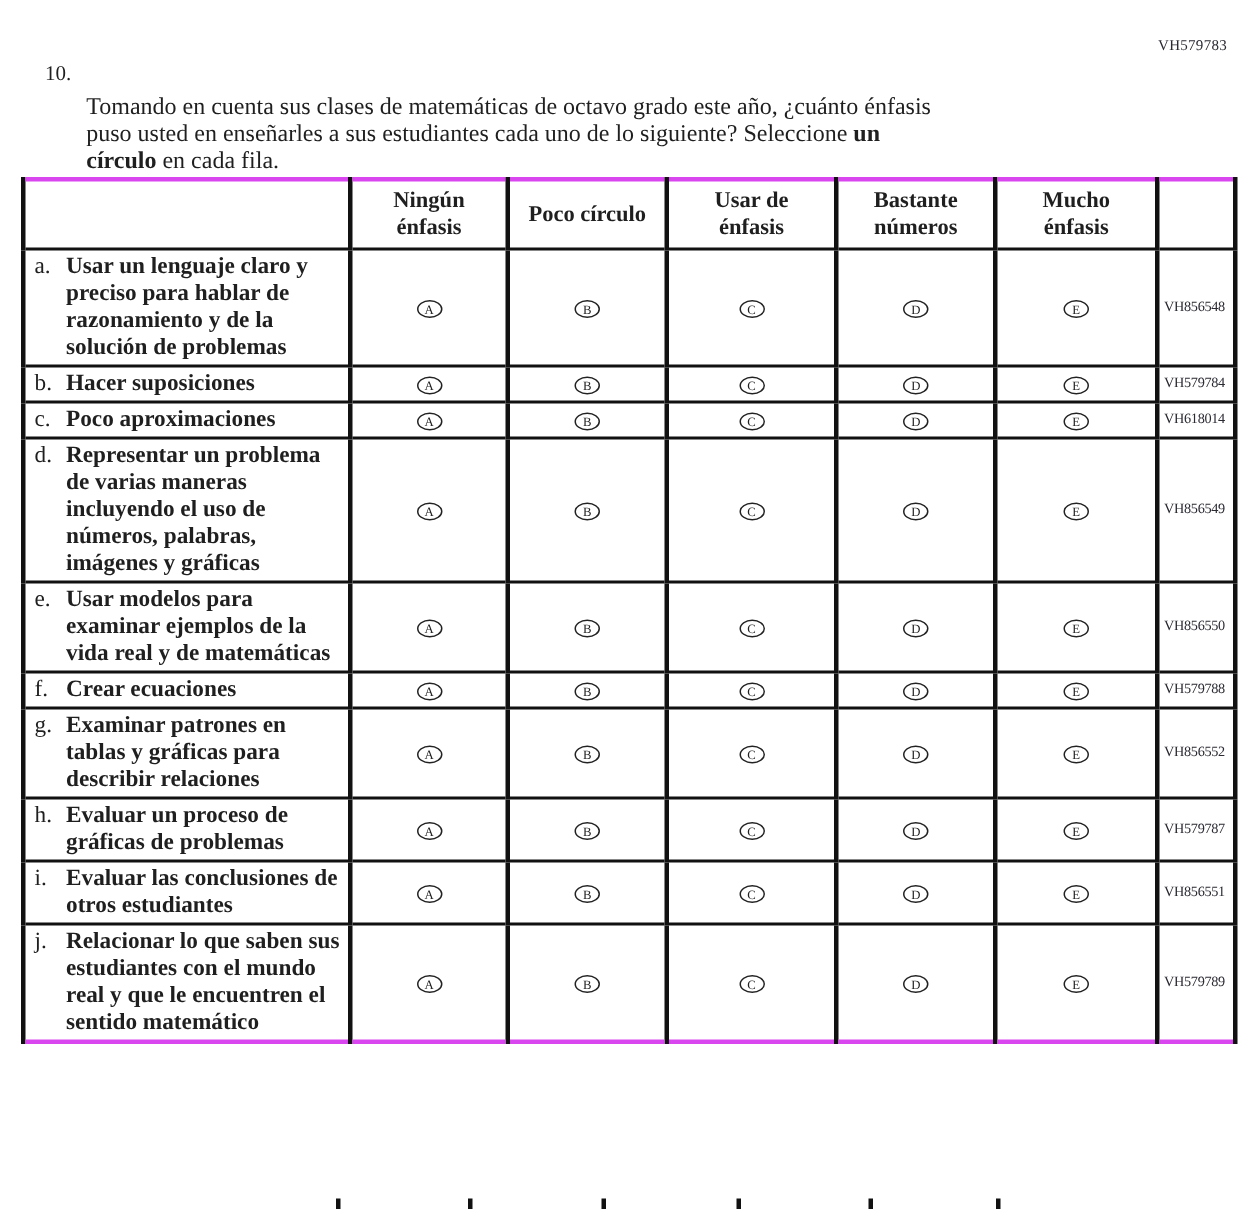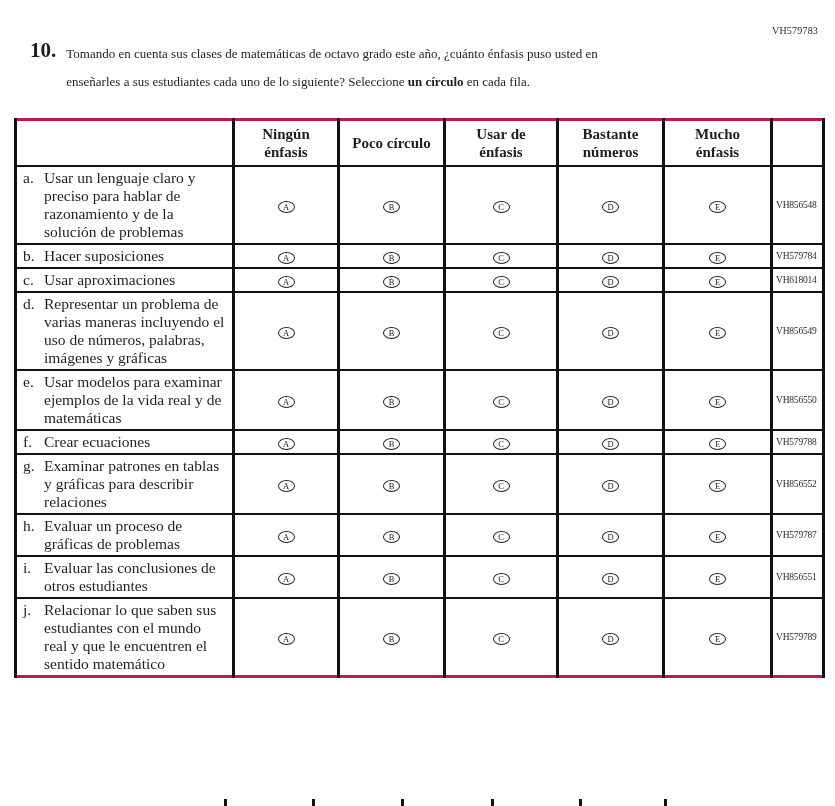--- a/index.html
+++ b/index.html
@@ -24,40 +24,41 @@
   }
   .question-header {
     position: absolute;
     top: 40px;
     left: 30px;
     width: 610px;
     display: flex;
     align-items: flex-start;
   }
   .q-number {
-    font-weight: bold;
-    font-size: 21px;
+    font-weight: normal;
+    font-size: 14px;
     line-height: 20px;
     margin-right: 10px;
   }
   .q-text {
-    font-size: 13px;
-    line-height: 28px;
+    font-size: 16px;
+    line-height: 18px;
     width: 572px;
+    margin-top: 23px;
   }
   .q-bold { font-weight: bold; }
 
   table.matrix {
     position: absolute;
     top: 118px;
     left: 14px;
     width: 808px;
     border-collapse: collapse;
     table-layout: fixed;
-    border: 3px solid #be185d;
+    border: 3px solid #d946ef;
   }
   table.matrix th, table.matrix td {
     border: solid #111;
     border-width: 2px 3px;
   }
   thead th {
     border-bottom: 5px double #111;
     font-weight: bold;
     font-size: 15px;
     line-height: 18px;
@@ -68,21 +69,21 @@
   }
   thead th.wrap span { display: inline-block; max-width: 78px; }
   td.label-cell {
     padding: 2px 4px 2px 6px;
     font-size: 15.5px;
     line-height: 18px;
     vertical-align: top;
   }
   .label-inner { display: flex; }
   .row-letter { min-width: 21px; flex: 0 0 21px; }
-  .row-text { flex: 1 1 auto; }
+  .row-text { flex: 1 1 auto; font-weight: bold; }
   td.opt-cell { text-align: center; vertical-align: middle; padding: 2px 0; }
   .bubble {
     display: inline-flex;
     align-items: center;
     justify-content: center;
     width: 17px;
     height: 12px;
     border: 1.4px solid #222;
     border-radius: 50%;
     font-size: 8.5px;
@@ -167,21 +168,21 @@
           <td class="opt-cell"><span class="bubble">B</span></td>
           <td class="opt-cell"><span class="bubble">C</span></td>
           <td class="opt-cell"><span class="bubble">D</span></td>
           <td class="opt-cell"><span class="bubble">E</span></td>
           <td class="code-cell">VH579784</td>
   </tr>
         <tr>
     <td class="label-cell">
       <div class="label-inner">
         <span class="row-letter">c.</span>
-        <span class="row-text">Usar aproximaciones</span>
+        <span class="row-text">Poco aproximaciones</span>
       </div>
     </td>
     <td class="opt-cell"><span class="bubble">A</span></td>
           <td class="opt-cell"><span class="bubble">B</span></td>
           <td class="opt-cell"><span class="bubble">C</span></td>
           <td class="opt-cell"><span class="bubble">D</span></td>
           <td class="opt-cell"><span class="bubble">E</span></td>
           <td class="code-cell">VH618014</td>
   </tr>
         <tr>

